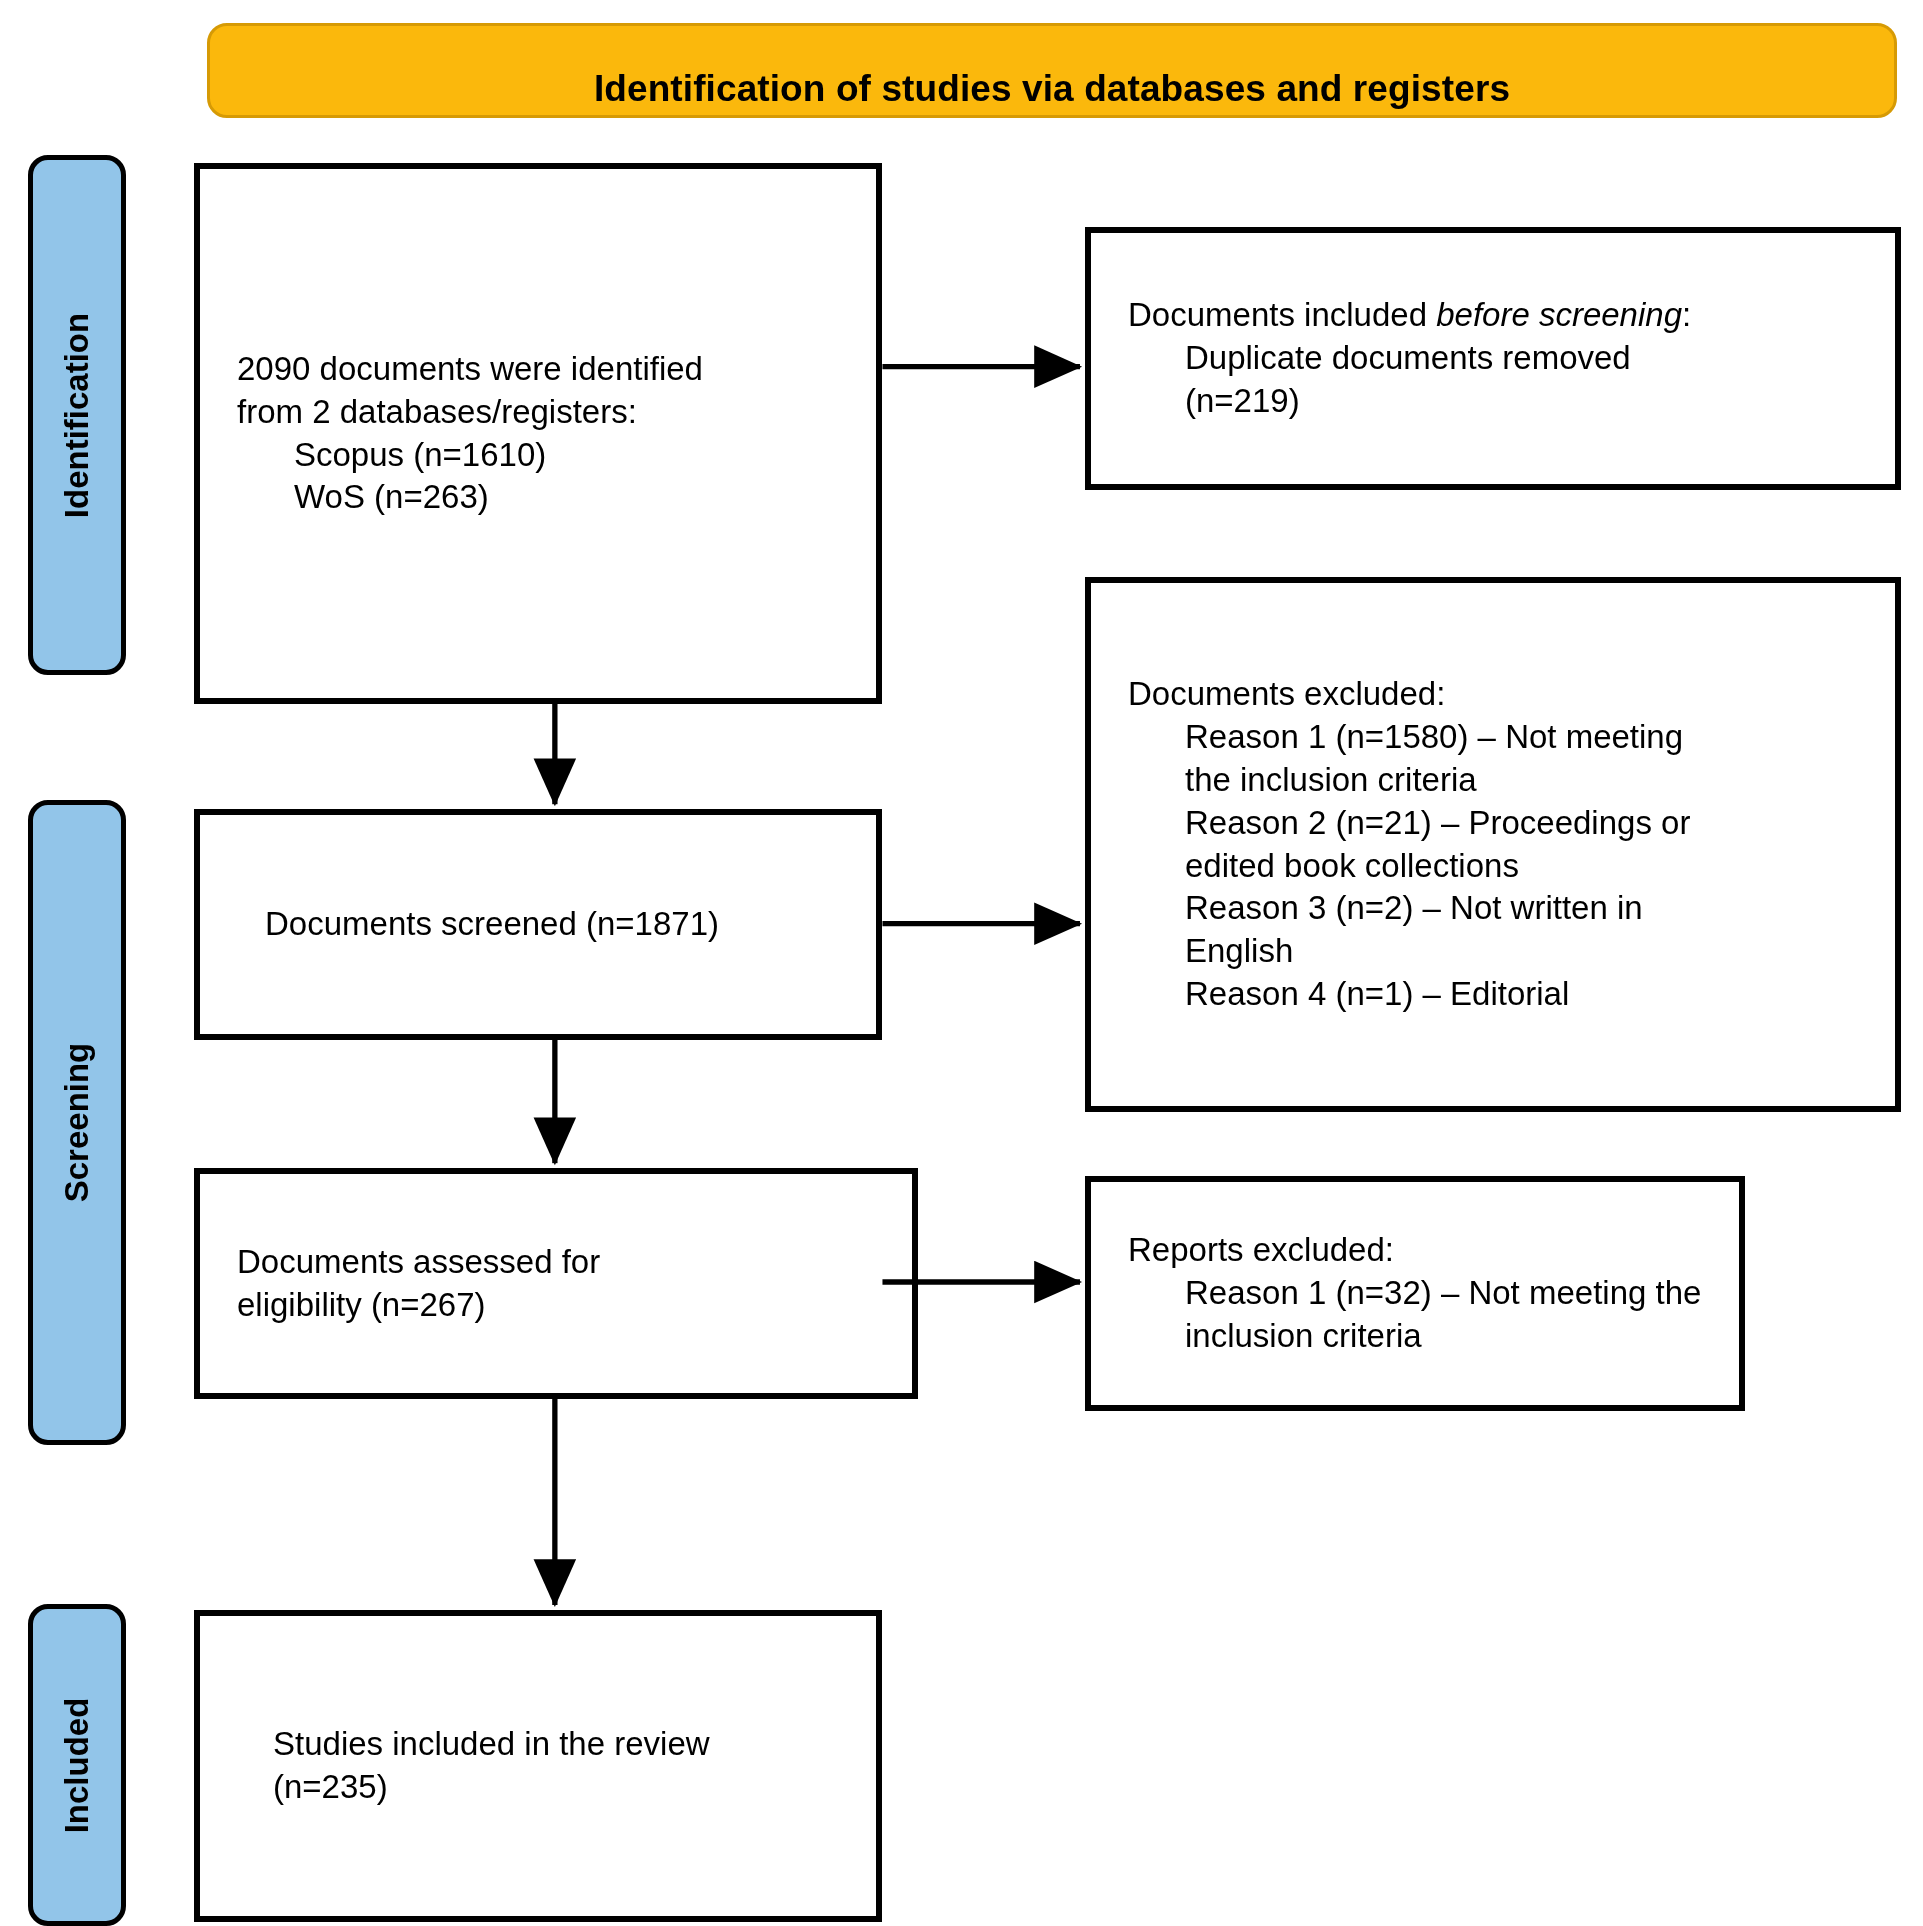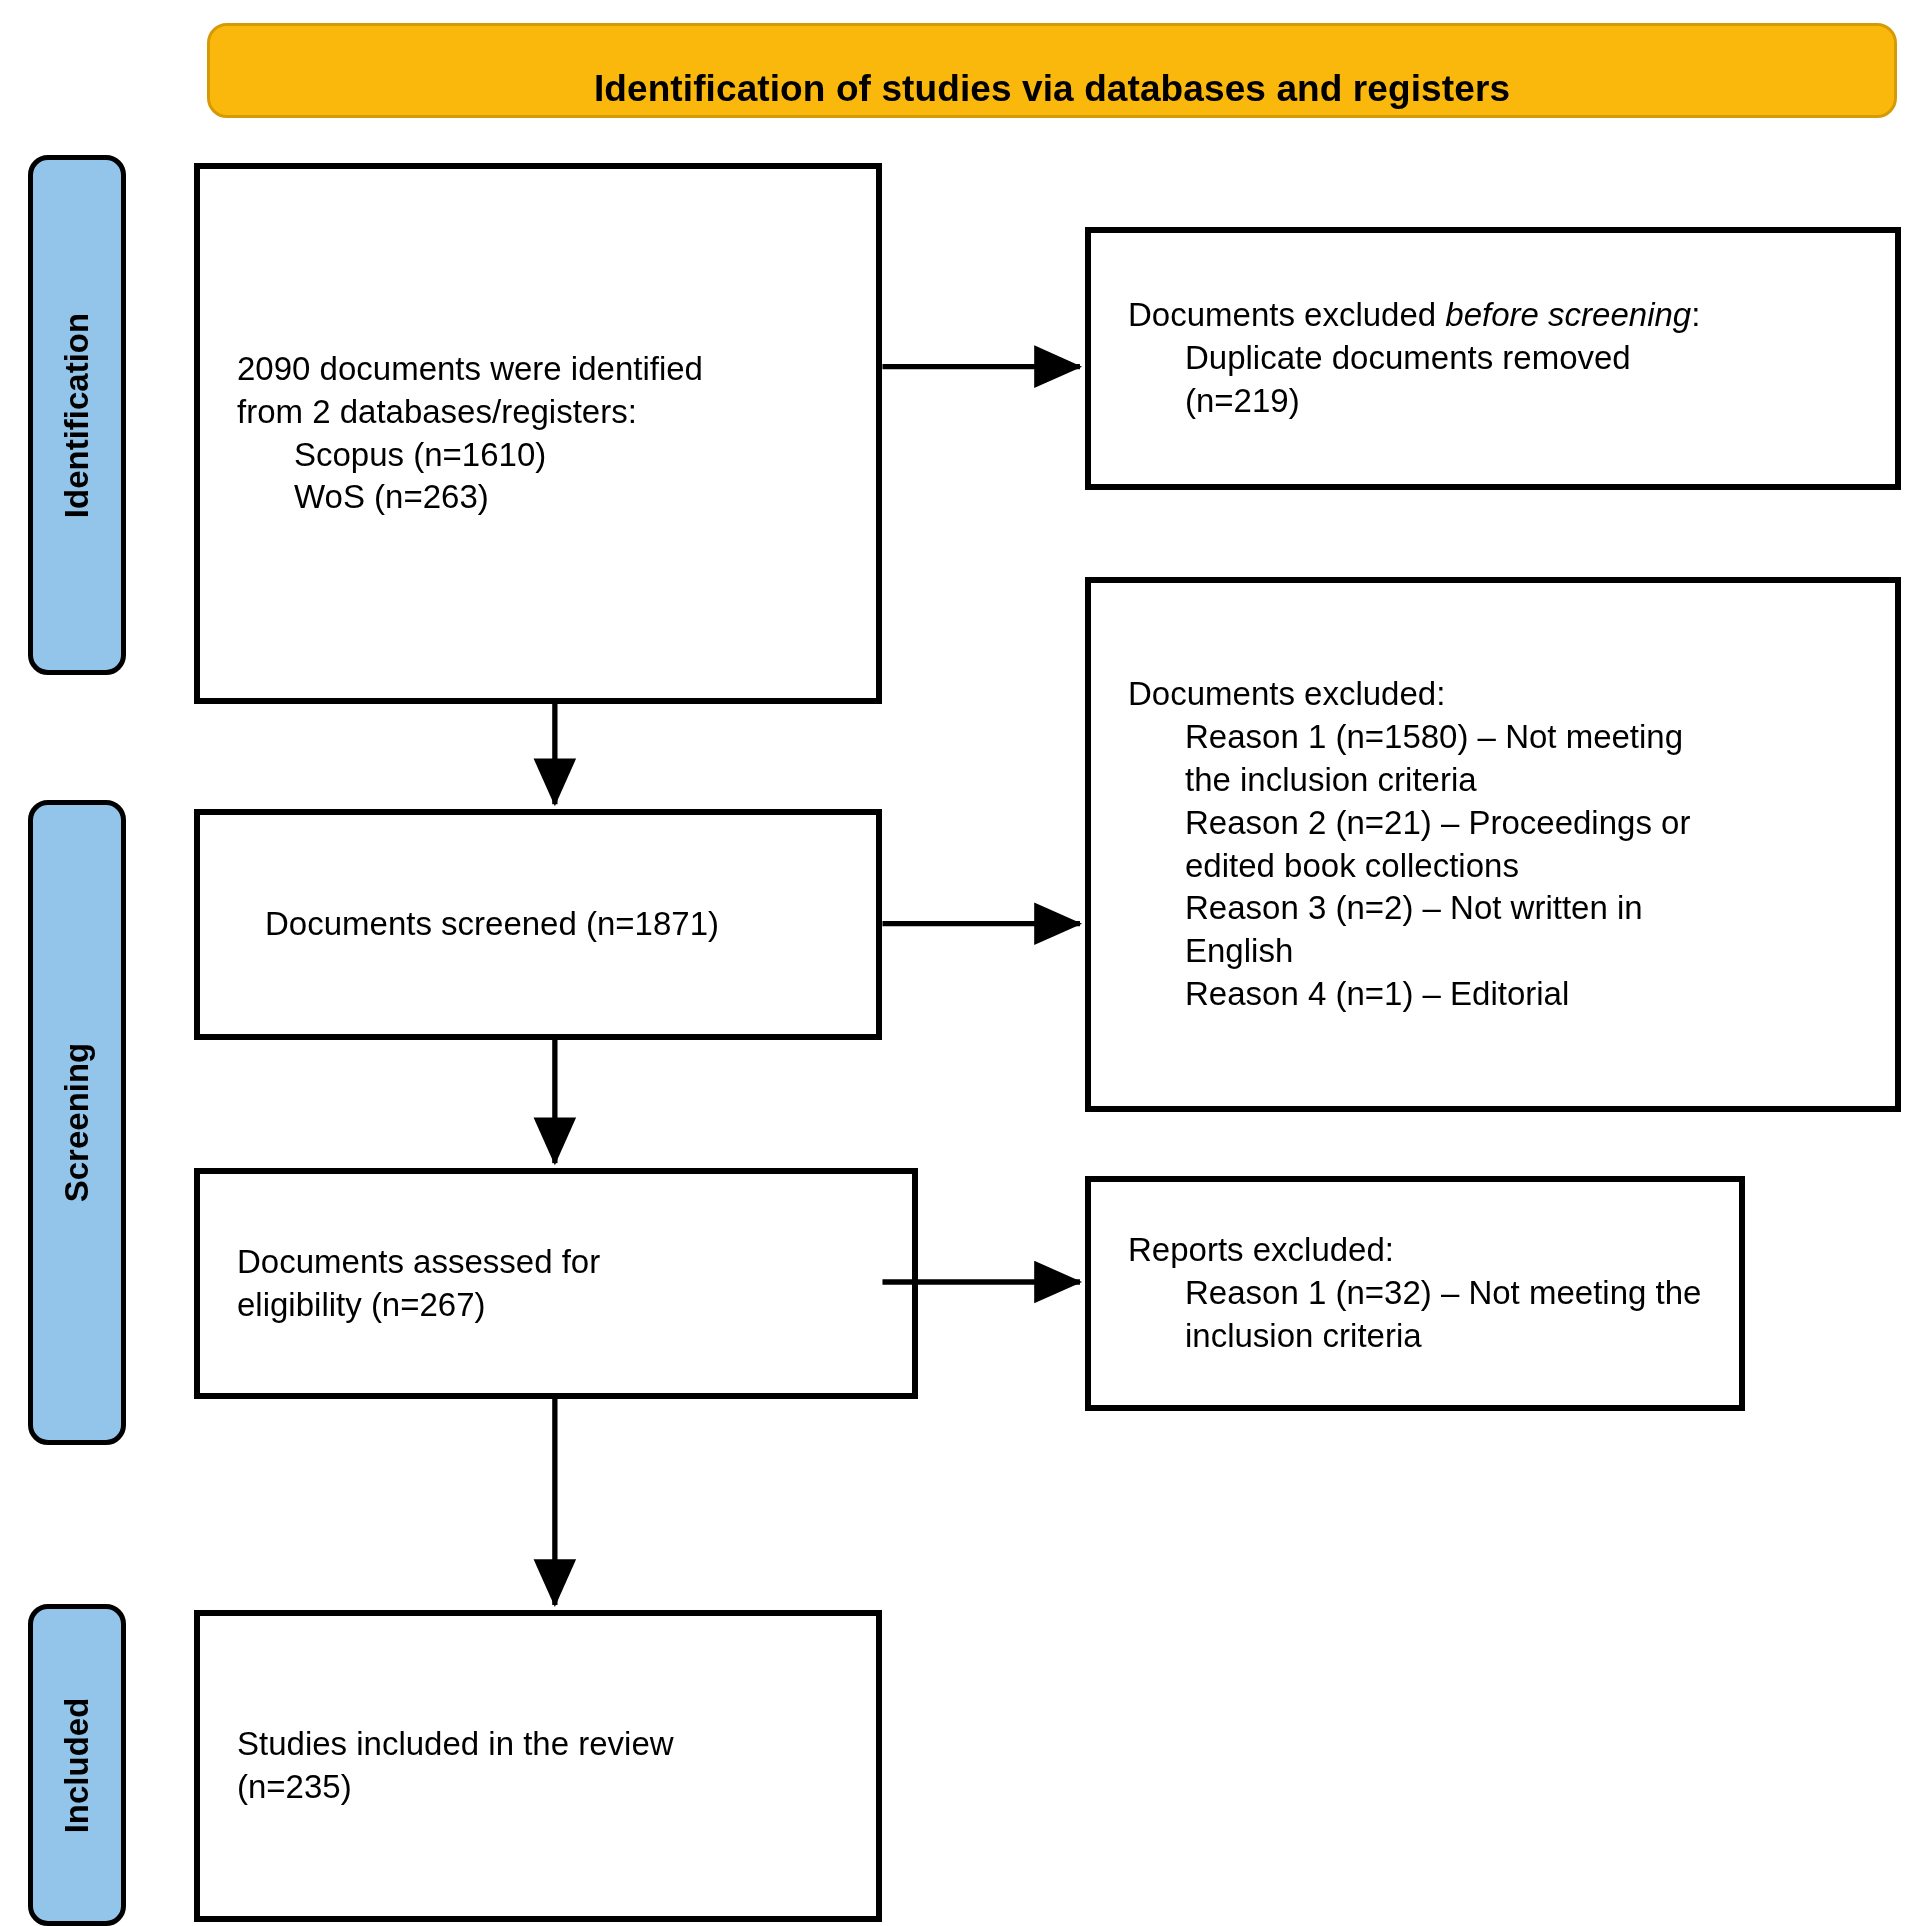--- a/index.html
+++ b/index.html
@@ -84,21 +84,21 @@
     line-height: 1.30;
     color: #000000;
   }
   .flow-box .inner p { margin: 0; }
   .indent-1 { padding-left: 57px; }
   .ital { font-style: italic; }
 
   #box-identified      { left: 194px;  top: 163px;  width: 688px; height: 541px; }
   #box-screened        { left: 194px;  top: 809px; width: 688px; height: 231px; padding-left: 28px; }
   #box-assessed        { left: 194px;  top: 1168px; width: 724px; height: 231px; }
-  #box-included        { left: 194px;  top: 1610px; width: 688px; height: 312px; }
+  #box-included        { left: 194px;  top: 1610px; width: 688px; height: 312px; padding-left: 36px; }
 
   #box-duplicates      { left: 1085px; top: 227px;  width: 816px; height: 263px; }
   #box-docs-excluded   { left: 1085px; top: 577px;  width: 816px; height: 535px; }
   #box-reports-excluded{ left: 1085px; top: 1164px; width: 660px; height: 235px; margin-top: 12px; }
 
   
   #connectors {
     position: absolute;
     left: 0;
     top: 0;
@@ -130,21 +130,21 @@
     <div class="inner">
       <p>2090 documents were identified</p>
       <p>from 2 databases/registers:</p>
       <p class="indent-1">Scopus (n=1610)</p>
       <p class="indent-1">WoS (n=263)</p>
     </div>
   </div>
 
   <div class="flow-box" id="box-duplicates">
     <div class="inner">
-      <p><span>Documents excluded </span><span class="ital">before screening</span><span>:</span></p>
+      <p><span>Documents included </span><span class="ital">before screening</span><span>:</span></p>
       <p class="indent-1">Duplicate documents removed</p>
       <p class="indent-1">(n=219)</p>
     </div>
   </div>
 
   <div class="flow-box" id="box-screened">
     <div class="inner">
       <p>Documents screened (n=1871)</p>
     </div>
   </div>

